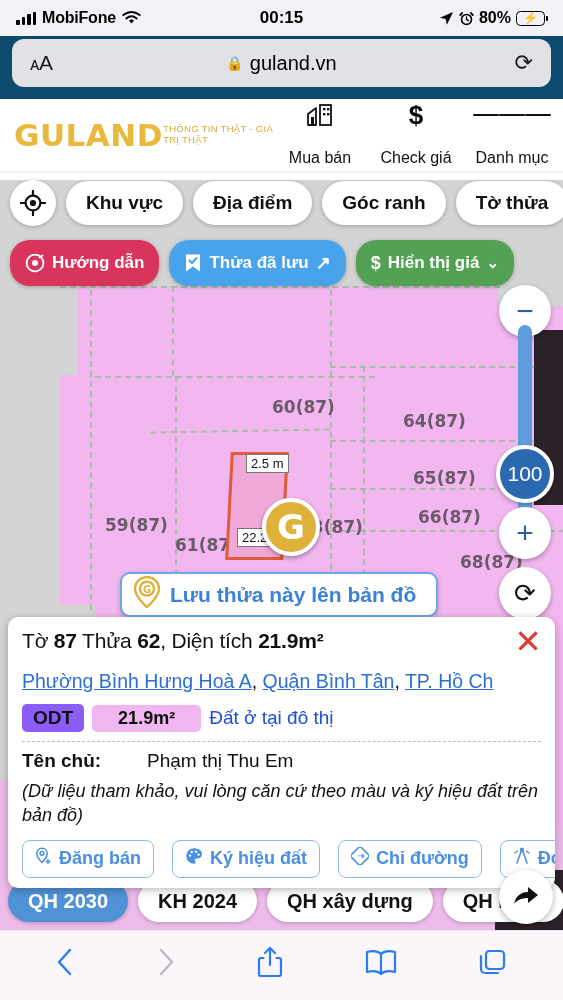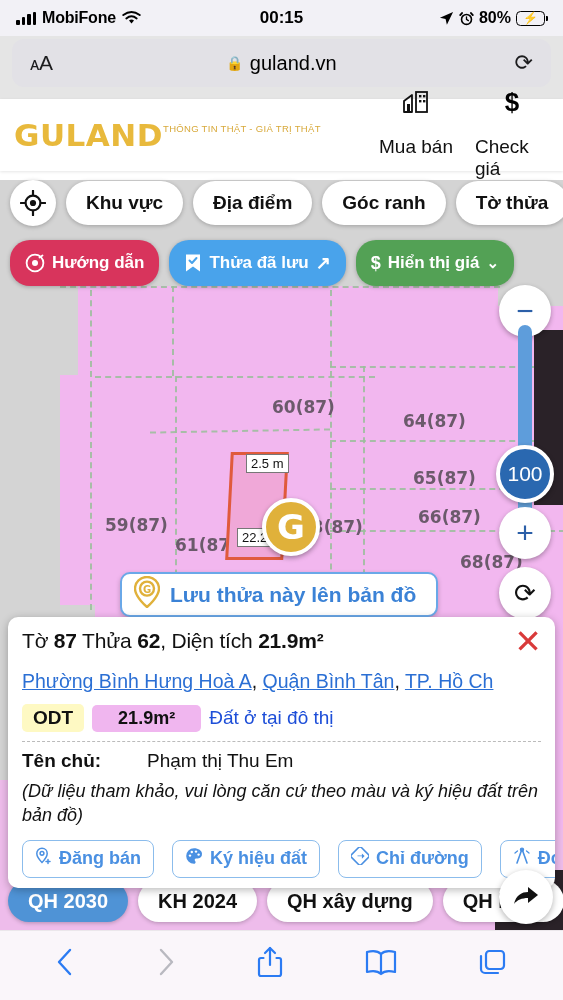--- a/index.html
+++ b/index.html
@@ -35,21 +35,21 @@
   .battery::after {
     content:""; position:absolute; right:-4px; top:4.5px;
     width:2.2px; height:5px; background:#000; border-radius:0 1px 1px 0;
   }
   .battery .fill { width: 80%; height: 100%; background: #37d047; border-radius: 2.5px; }
   .batt-bolt { position:absolute; left:50%; top:50%; transform:translate(-50%,-50%);
                font-size:12px; color:#fff; }
   .pct { font-size: 16px; font-weight: 600; }
 
   
-  .urlbar-wrap { background: #e5e5e5; padding: 3px 12px 12px; }
+  .urlbar-wrap { background: #0c4a6e; padding: 3px 12px 12px; }
   .urlbar {
     height: 48px; background: #e2e1e6; border-radius: 12px;
     display: flex; align-items: center; padding: 0 18px; position: relative;
   }
   .aa { font-size: 19px; color: #1c1c1e; letter-spacing:-0.5px;}
   .url-center { position: absolute; left: 0; right: 0; text-align: center;
                 display: flex; align-items: center; justify-content: center; gap: 6px; }
   .url-text { font-size: 20px; color: #000; }
   .lock { font-size: 14px; color: #8a8a8e; }
   .reload { margin-left: auto; font-size: 22px; color: #1c1c1e; }
@@ -63,21 +63,21 @@
   .logo-wrap { display:flex; flex-direction:row; }
   .logo {
     font-size: 31px; font-weight: bold; letter-spacing: 0.5px;
     color:#e8b93c; line-height: 1;
     font-family:"DejaVu Sans", sans-serif;
   }
   .logo-sub { font-size: 9.5px; color:#d8a93a; letter-spacing:0.3px; margin-top:3px; }
   .hnav { margin-left:auto; display:flex; gap:22px; align-items:flex-start; }
   .hnav-item { display:flex; flex-direction:column; align-items:center; gap:3px; width:74px;}
   .hnav-ico { height:24px; display:flex; align-items:center; justify-content:center; }
-  .hnav-label { font-size:19px; color:#111;margin-top:19px; }
+  .hnav-label { font-size:16px; color:#111;margin-top:19px; }
   .burger i { display:block; width:26px; height:2.6px; background:#111; margin:4px 0; border-radius:1px;}
 
   
   .map {
     position:absolute; top:180px; left:0; right:0; bottom:0;
     background:#d4d4d4; overflow:hidden;
   }
   .parcel-pink { position:absolute; background:#f2b7ef; }
   .dashline { position:absolute; border-top:2px dashed #9bbf9b; opacity:.85;}
   .dashline-v { position:absolute; border-left:2px dashed #9bbf9b; opacity:.85;}
@@ -161,21 +161,21 @@
   .info-title { font-size:21px; color:#111; letter-spacing:-0.2px; }
   .info-title b { font-weight:bold; }
   .info-links { margin-top:17px; font-size:19.5px; color:#2b6fd4; white-space:nowrap; }
   .info-links a { color:#2b6fd4; text-decoration:underline; }
   .info-links span.sep { color:#111; text-decoration:none; }
   .close-x {
     position:absolute; right:13px; top:8px; font-size:33px; line-height:1;
     color:#d93a3a; font-weight:300; font-family:"DejaVu Sans", sans-serif;
   }
   .badge-row { display:flex; align-items:center; gap:8px; margin-top:11px; }
-  .badge-odt { background:#fef9c3; border-radius:5px; padding:3px 11px;
+  .badge-odt { background:#8b5cf6; border-radius:5px; padding:3px 11px;
                font-size:19px; font-weight:bold; color:#111; }
   .badge-area { background:#f0b6ef; border-radius:5px; padding:3px 26px;
                font-size:18px; font-weight:bold; color:#111; }
   .badge-text { font-size:19px; color:#1d4ed8; }
   .hr-dash { border-top:1px dashed #bbb; margin:9px 0 8px; }
   .owner-row { display:flex; font-size:19px; color:#111; }
   .owner-k { font-weight:bold; width:125px; }
   .note { margin-top:7px; font-size:18px; font-style:italic; color:#111; line-height:1.35; }
   .act-row { display:flex; gap:18px; margin-top:12px; }
   .act-btn {
@@ -273,20 +273,28 @@
             <rect x="16" y="10" width="2.4" height="2.4" fill="#111"></rect>
             <rect x="20" y="10" width="2.4" height="2.4" fill="#111"></rect>
             <rect x="4" y="14" width="3" height="8" fill="#111"></rect>
           </svg>
         </span>
         <span class="hnav-label">Mua bán</span>
       </div>
       <div class="hnav-item">
         <span class="hnav-ico" style="font-size:26px;font-weight:bold;">$</span>
         <span class="hnav-label">Check giá</span>
+      </div>
+      <div class="hnav-item">
+        <span class="hnav-ico burger">
+            <i></i>
+            <i></i>
+            <i></i>
+          </span>
+        <span class="hnav-label">Danh mục</span>
       </div>
     </div>
   </div>
 
   <div class="map">
 
     <div class="parcel-pink" style="left:78px;top:106px;width:420px;height:90px;"></div>
     <div class="parcel-pink" style="left:95px;top:126px;width:470px;height:300px;"></div>
     <div class="parcel-pink" style="left:60px;top:195px;width:130px;height:230px;"></div>
     <div class="parcel-pink" style="left:95px;top:410px;width:470px;height:240px;"></div>

